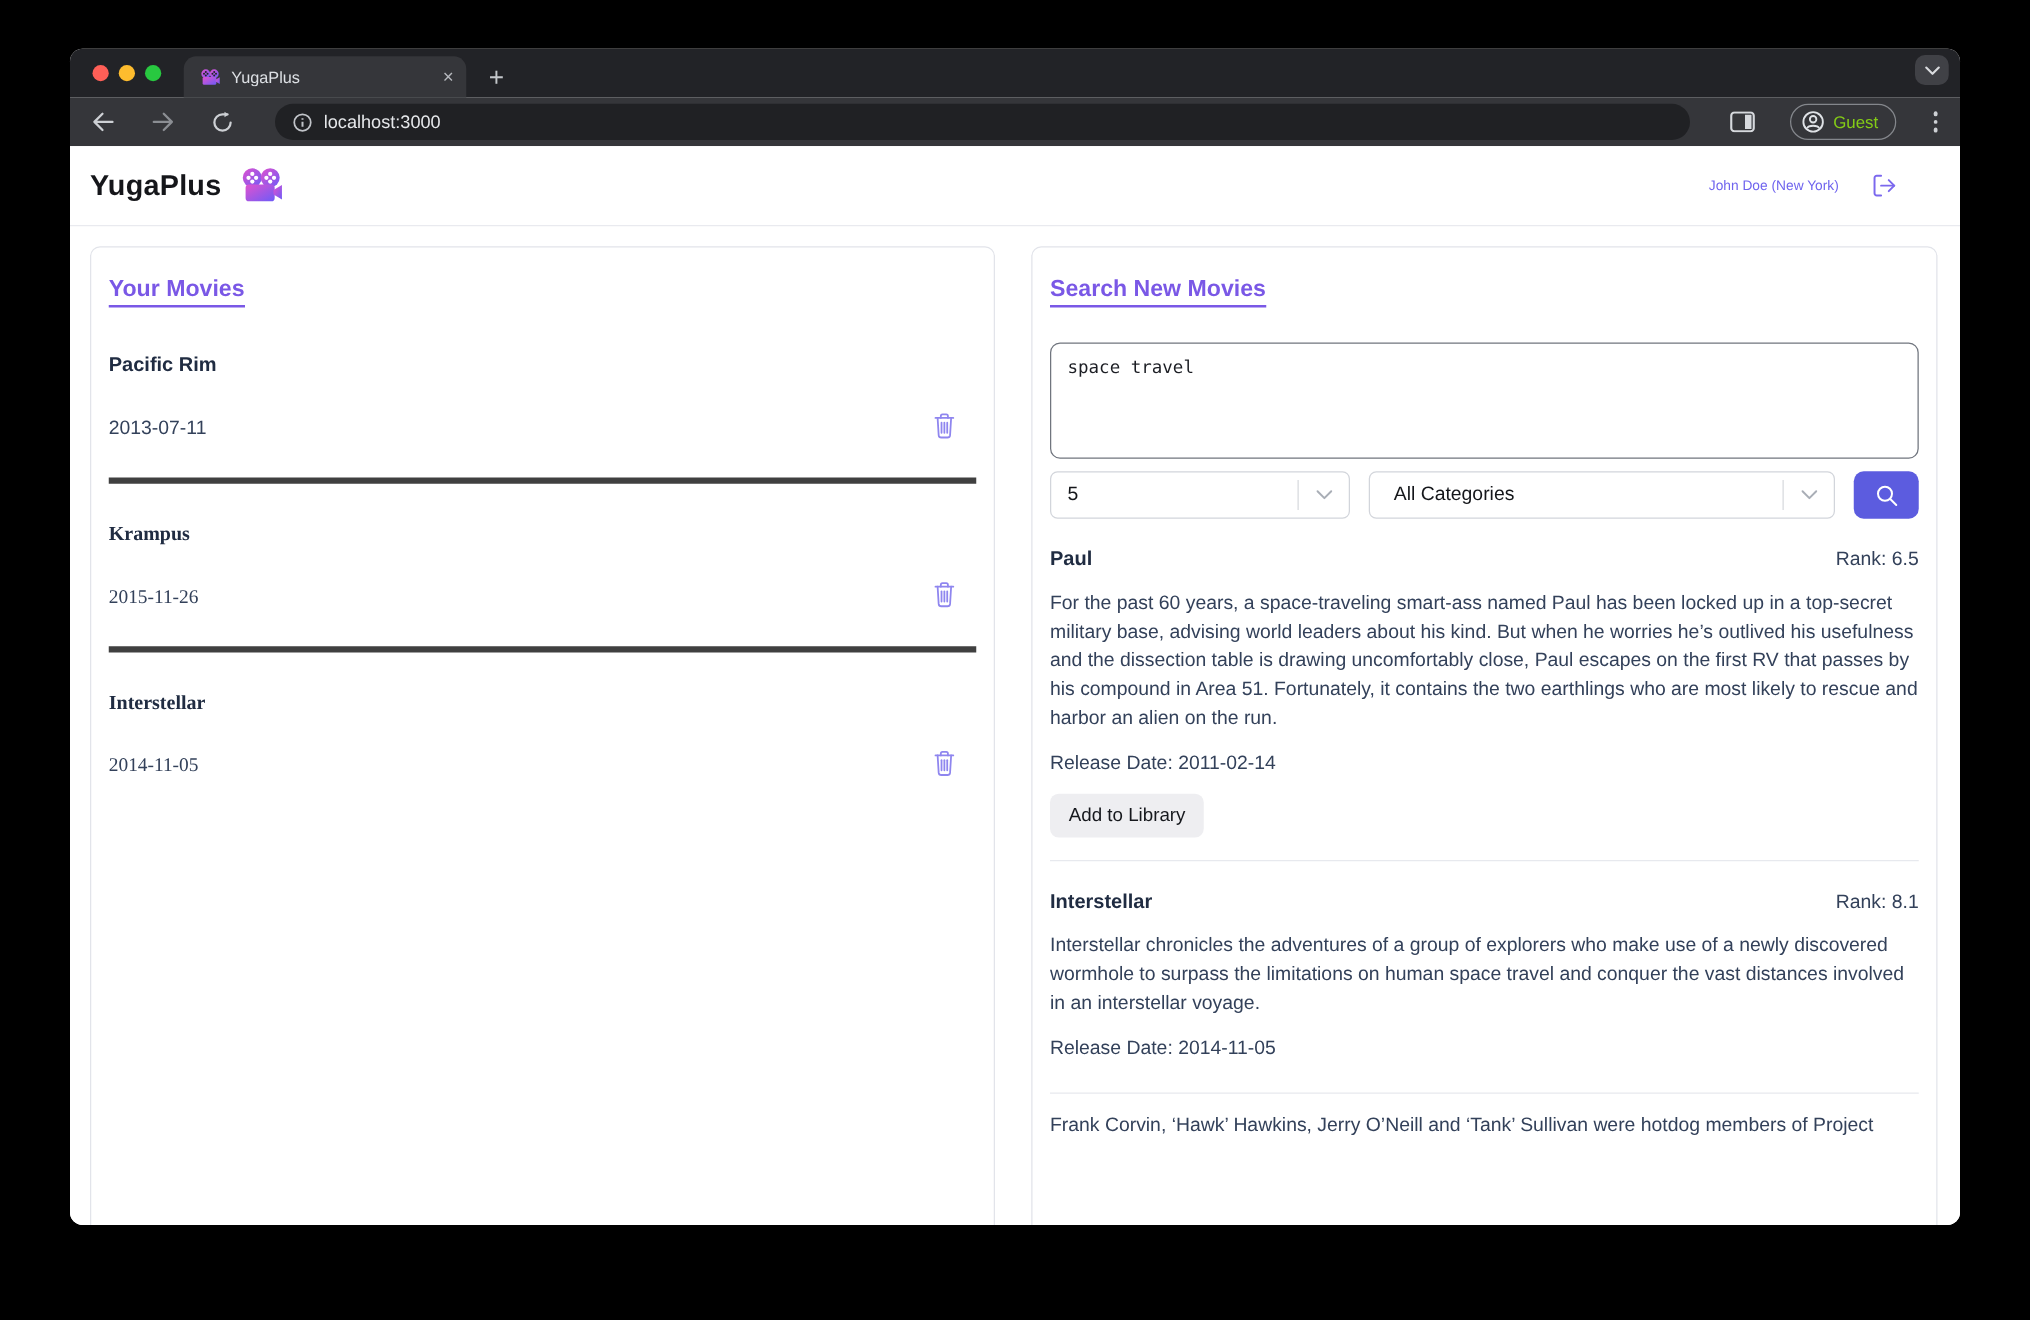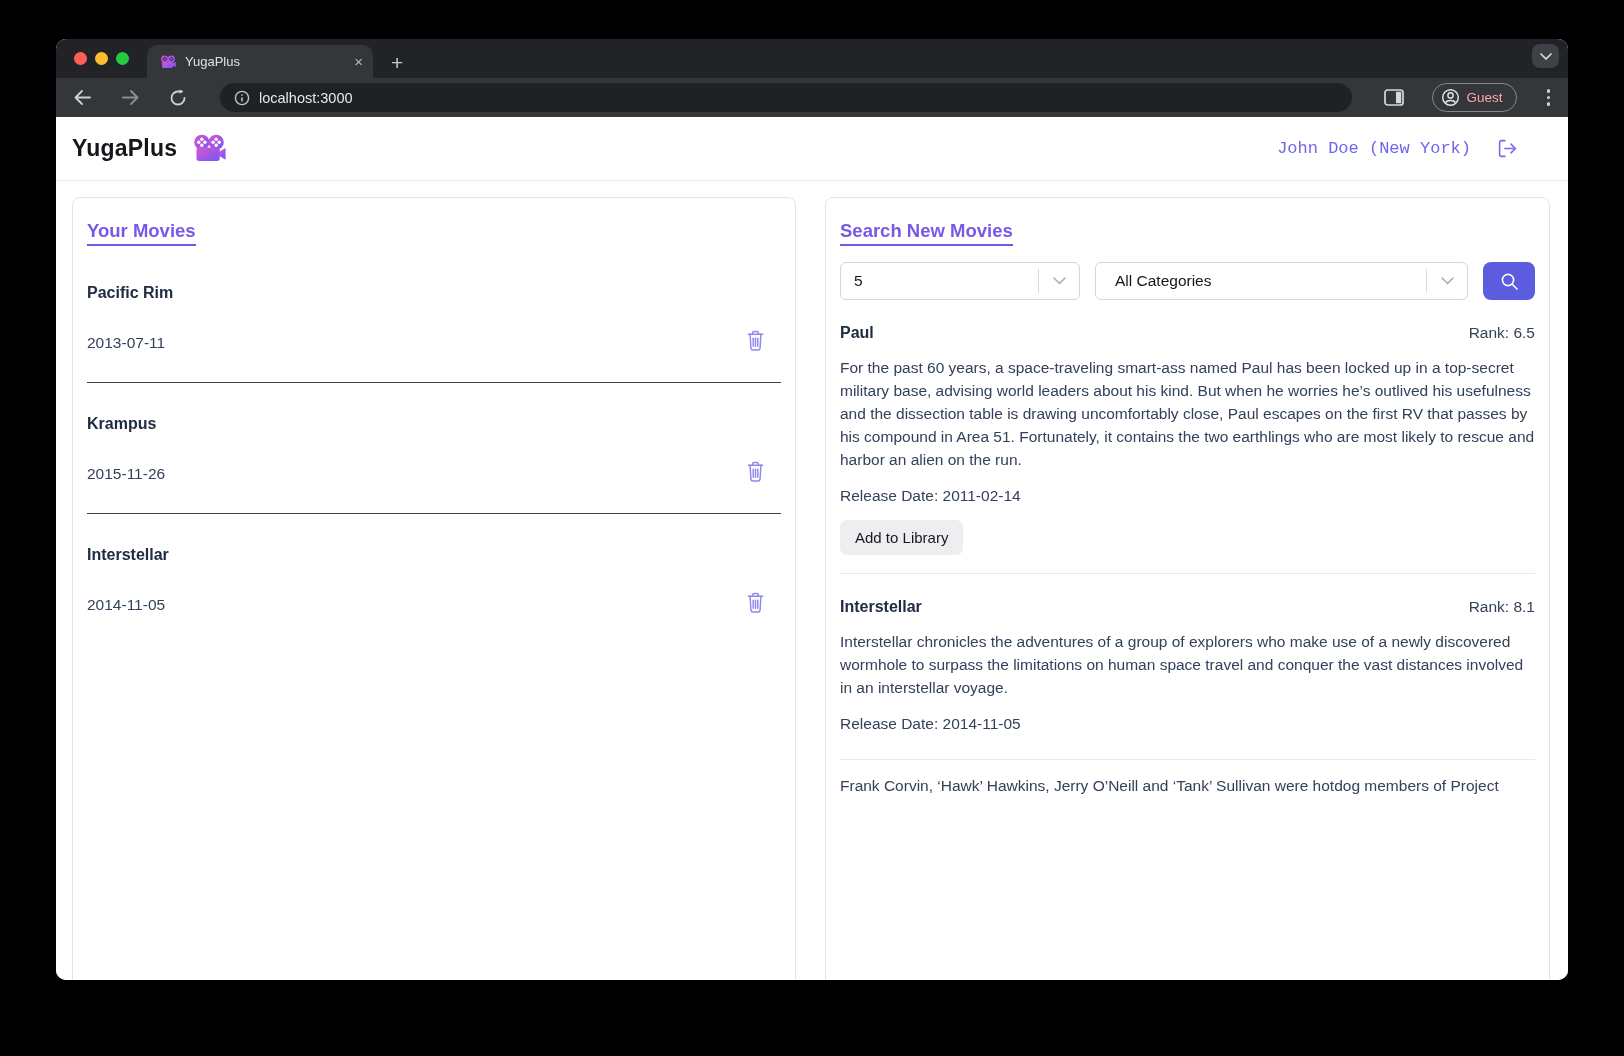--- a/index.html
+++ b/index.html
@@ -23,44 +23,44 @@
   .strip-chevron { position:absolute; right:9px; top:5px; width:27px; height:24px; border-radius:8px;
                    background:#404146; display:flex; align-items:center; justify-content:center; }
 
   .toolbar { height:39px; background:#35363a; display:flex; align-items:center; padding:0 12px; gap:20px; flex:0 0 auto; }
   .navbtn { width:28px; height:28px; display:flex; align-items:center; justify-content:center; }
   .urlbar { flex:1; height:29px; background:#202124; border-radius:15px; margin:0 8px;
             display:flex; align-items:center; padding:0 14px; gap:9px; }
   .url-text { color:#e6e8eb; font-size:14.5px; }
   .guest { height:29px; border:1px solid #84878c; border-radius:15px; display:flex; align-items:center;
            gap:7px; padding:0 13px 0 8px; margin:0 4px; }
-  .guest span { color:#fca5a5; font-size:13.5px; }
+  .guest span { color:#84cc16; font-size:13.5px; }
   .kebab { display:flex; flex-direction:column; gap:3px; padding:0 6px; }
   .kebab i { width:3.4px; height:3.4px; border-radius:50%; background:#cdd0d4; }
 
   
   .content { flex:1; background:#fff; display:flex; flex-direction:column; overflow:hidden; }
   .app-header { height:64px; flex:0 0 auto; display:flex; align-items:center;
                 padding:0 50px 0 16px; border-bottom:1px solid #e9eaef; background:#fff; }
   .app-title { font-size:23px; font-weight:700; color:#15161a; letter-spacing:.2px; }
   .logo { margin-left:15px; display:flex; }
   .header-right { margin-left:auto; display:flex; align-items:center; gap:26px; }
-  .user-link { color:#6f64ee; font-size:17px;font-family:Liberation Mono, monospace; }
+  .user-link { color:#6f64ee; font-size:11px; }
 
   .main { flex:1; display:flex; align-items:stretch; gap:29px; padding:16px 18px 0 16px; overflow:hidden; }
   .card { border:1px solid #e2e4ea; border-radius:8px; padding:14px; min-height:980px; background:#fff; }
   .card.left { flex:0 0 724px; }
   .card.right { flex:1; }
 
   .panel-heading { display:inline-block; color:#7a58e6; font-size:18.5px; font-weight:700;
                    padding-bottom:2px; border-bottom:2px solid #7a58e6; margin:8px 0 6px 0; }
 
   
   .movie-item { padding:32px 0 30px 0; display:flex; align-items:flex-end; }
-  .movie-item + .movie-item { border-top:1px solid #404040; }
+  .movie-item + .movie-item { border-top:5px solid #404040;font-family:Liberation Serif, serif; }
   .movie-info { flex:1; }
   .movie-title { font-size:16px; font-weight:700; color:#202c42; margin-bottom:32px; }
   .movie-date { font-size:15.5px; color:#33415a; }
   .trash-btn { margin:2px 16px 0 0; display:flex; }
 
   
   .query-box { width:100%; height:93px; margin-top:22px; border:1px solid #70757e; border-radius:8px;
                resize:none; padding:11px 13px; font-family:"DejaVu Sans Mono", monospace;
                font-size:14px; color:#1c1e24; outline:none; display:block; }
   .controls { display:flex; gap:15px; margin-top:10px; }
@@ -284,20 +284,21 @@
                 <line x1="12.4" y1="9.5" x2="12.4" y2="18"></line>
               </g>
             </svg>
           </span>
         </div>
       </div>
 
       <div class="card right">
         <span class="panel-heading">Search New Movies</span>
 
+        <textarea class="query-box" spellcheck="false" style="">space travel</textarea>
 
         <div class="controls">
           <div class="select limit">
             <span class="sel-label">5</span>
             <span class="sel-divider"></span>
             <span class="sel-chev">
               <svg width="13" height="8" viewBox="0 0 13 8">
                   <polyline points="1,1 6.5,6.5 12,1" fill="none" stroke="#a9aeb6" stroke-width="1.6" stroke-linecap="round" stroke-linejoin="round"></polyline>
                 </svg>
             </span>

